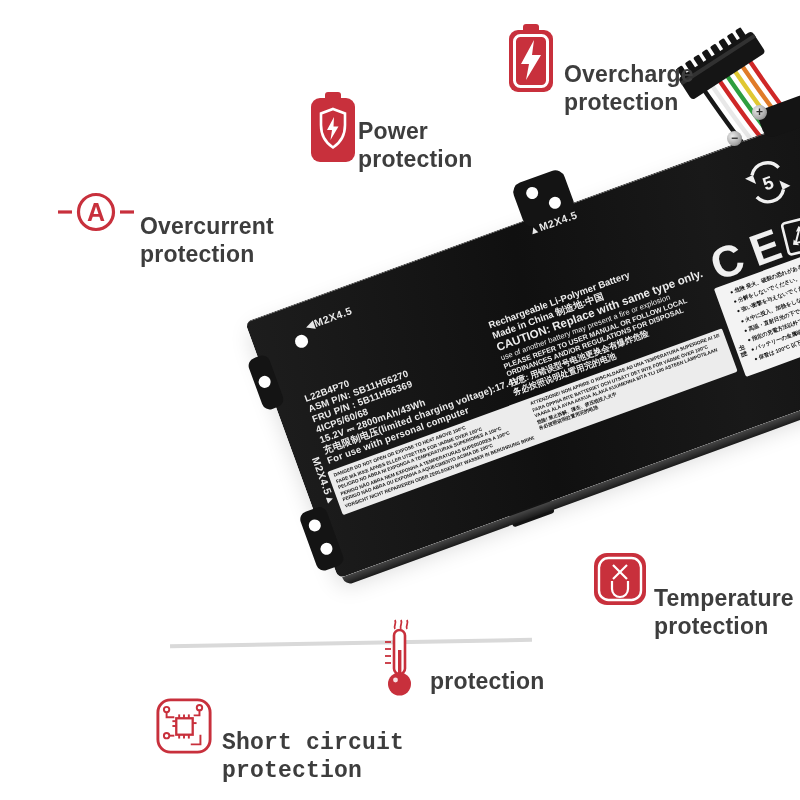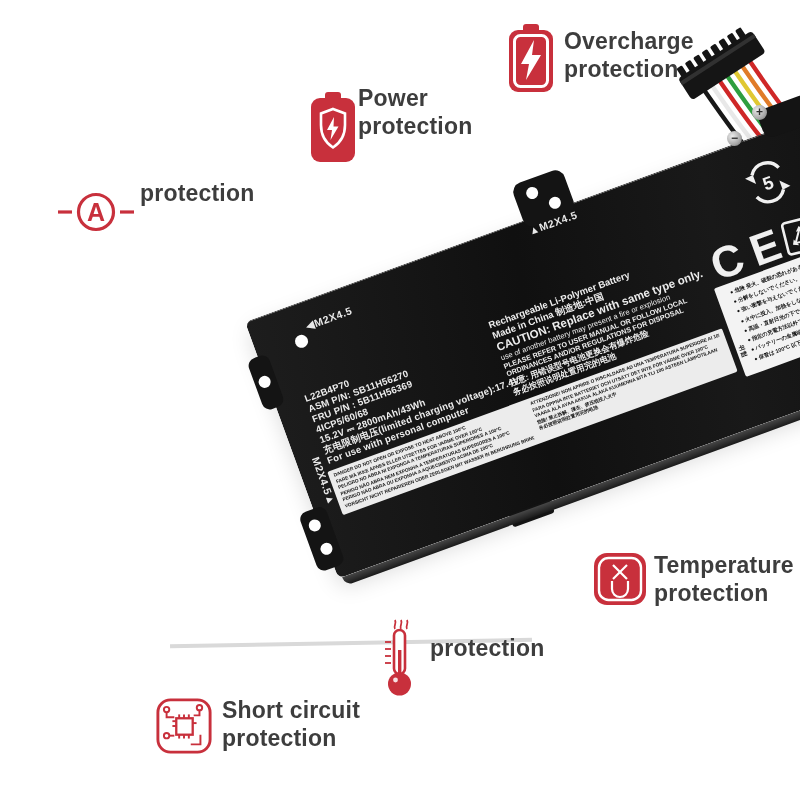--- a/index.html
+++ b/index.html
@@ -1,27 +1,27 @@
 <!DOCTYPE html>
 <html style="--red: #c8303c;"><head>
 <meta charset="utf-8">
 <style>
   html,body{margin:0;padding:0;background:#ffffff;}
   .stage{position:relative;width:800px;height:800px;overflow:hidden;background:#fff;
          font-family:"Liberation Sans",sans-serif;}
   
   .feature{position:absolute;z-index:6;}
   .ficon{position:absolute;}
-  .ftext{position:absolute;font-weight:700;font-size:23px;line-height:28px;color:#3d3d3d;letter-spacing:.2px;white-space:nowrap;}
+  .ftext{position:absolute;font-weight:700;font-size:23px;line-height:28px;color:#3d3d3d;letter-spacing:.2px;white-space:nowrap;margin-top:33px;}
   .f-overcharge  .ficon{left:508px;top:24px;}  .f-overcharge  .ftext{left:564px;top:27px;}
   .f-power       .ficon{left:310px;top:92px;}  .f-power       .ftext{left:358px;top:84px;}
   .f-overcurrent .ficon{left:58px; top:184px;} .f-overcurrent .ftext{left:140px;top:179px;}
   .f-overvoltage .ficon{left:592px;top:551px;} .f-overvoltage .ftext{left:654px;top:551px;}
   .f-temperature .ficon{left:382px;top:618px;} .f-temperature .ftext{left:430px;top:634px;}
-  .f-shortcircuit .ficon{left:155px;top:697px;} .f-shortcircuit .ftext{left:222px;top:696px;}
+  .f-shortcircuit .ficon{left:155px;top:697px;} .f-shortcircuit .ftext{left:222px;top:696px;font-family:Liberation Mono, monospace;}
   .ic-fill{fill:var(--red);} .ic-stroke{stroke:var(--red);fill:none;}
   
   .hline{position:absolute;left:170px;top:641px;width:362px;height:4px;background:#d9d9d9;
          transform:rotate(-1deg);z-index:4;}
   
   .connector{position:absolute;left:612px;top:0;width:200px;height:170px;z-index:1;}
   
   .screw{position:absolute;width:15px;height:15px;border-radius:50%;z-index:3;
          background:radial-gradient(circle at 35% 35%,#ececec,#a8a8a8 60%,#6c6c6c);
          color:#2e2e2e;font-size:12px;font-weight:700;text-align:center;line-height:14px;}
@@ -213,20 +213,21 @@
   </div>
 
   <div class="feature f-overcurrent">
     <svg class="ficon" width="76" height="56" viewBox="0 0 76 56">
       <line class="ic-stroke" x1="0" y1="28" x2="14" y2="28" stroke-width="3.2"></line>
       <circle class="ic-stroke" cx="38" cy="28" r="17.5" stroke-width="3.2"></circle>
       <text x="38" y="36.5" text-anchor="middle" font-size="25" font-weight="600" fill="var(--red)" font-family="Liberation Sans, sans-serif">A</text>
       <line class="ic-stroke" x1="62" y1="28" x2="76" y2="28" stroke-width="3.2"></line>
     </svg>
     <div class="ftext">
+      <div>Overcurrent</div>
         <div>protection</div>
     </div>
   </div>
 
   <div class="feature f-overvoltage">
     <svg class="ficon" width="56" height="56" viewBox="0 0 56 56">
       <rect class="ic-fill" x="2" y="2" width="52" height="52" rx="13"></rect>
       <rect x="7" y="7" width="42" height="42" rx="9.5" fill="none" stroke="#fff" stroke-width="2.4"></rect>
       <line x1="21" y1="14" x2="35" y2="28" stroke="#fff" stroke-width="2.2"></line>
       <line x1="35" y1="14" x2="21" y2="28" stroke="#fff" stroke-width="2.2"></line>

